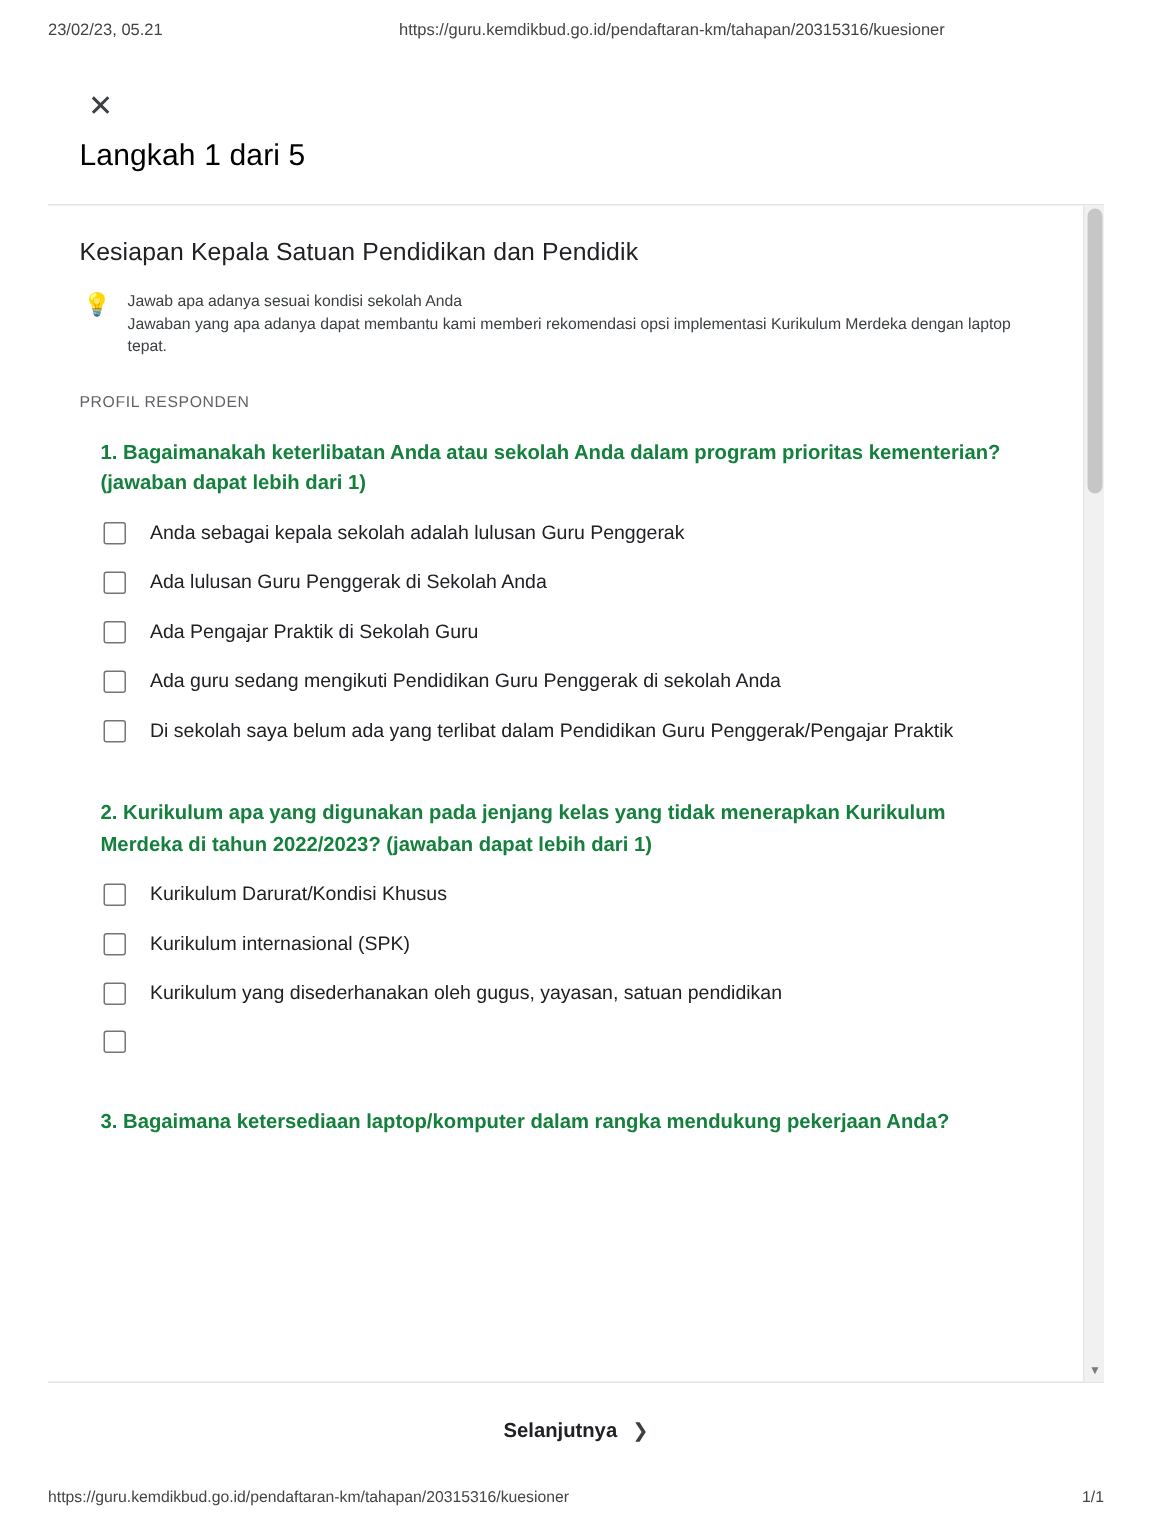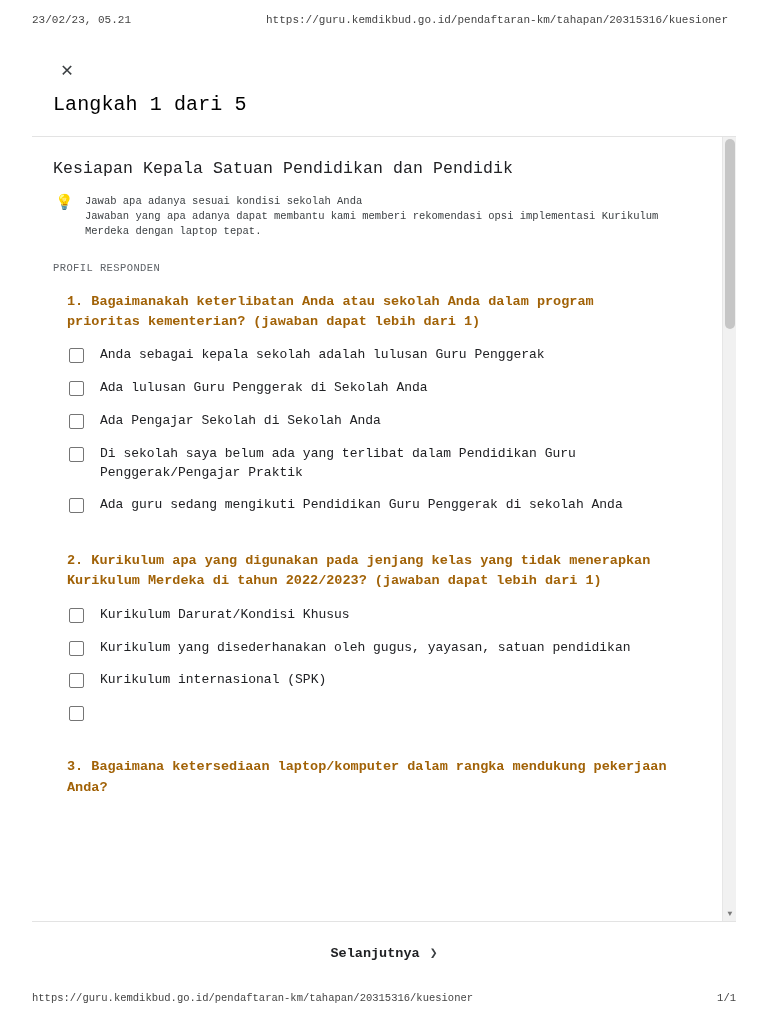--- a/index.html
+++ b/index.html
@@ -8,21 +8,20 @@
     width: 768px; height: 1024px;
     background: #ffffff;
     font-family: "Liberation Sans", sans-serif;
     color: #202124;
   }
   .page {
     position: relative;
     width: 768px;
     height: 1024px;
     overflow: hidden;
-    font-family: Liberation Mono, monospace;
   }
 
   
   .print-header {
     position: absolute;
     top: 14px; left: 0; right: 0;
     height: 16px;
     font-size: 11px;
     color: #444;
   }
@@ -146,21 +145,21 @@
     font-size: 10.5px;
     letter-spacing: .4px;
     color: #5f6368;
     margin: 0 0 18px 0;
   }
 
   .question-block { margin: 0 0 6px 0; padding-left: 14px; }
   .q-text {
     font-size: 13.5px;
     font-weight: 700;
-    color: #a16207;
+    color: #15803d;
     line-height: 1.5;
     margin: 0 0 14px 0;
     max-width: 600px;
   }
   .q-gap { height: 22px; }
 
   .option {
     display: flex;
     align-items: flex-start;
     gap: 16px;
@@ -240,47 +239,47 @@
         <div class="option">
           <div class="checkbox"></div>
           <div class="opt-label">Anda sebagai kepala sekolah adalah lulusan Guru Penggerak</div>
         </div>
         <div class="option">
           <div class="checkbox"></div>
           <div class="opt-label">Ada lulusan Guru Penggerak di Sekolah Anda</div>
         </div>
         <div class="option">
           <div class="checkbox"></div>
-          <div class="opt-label">Ada Pengajar Sekolah di Sekolah Anda</div>
+          <div class="opt-label">Ada Pengajar Praktik di Sekolah Guru</div>
+        </div>
+        <div class="option">
+          <div class="checkbox"></div>
+          <div class="opt-label">Ada guru sedang mengikuti Pendidikan Guru Penggerak di sekolah Anda</div>
         </div>
         <div class="option">
           <div class="checkbox"></div>
           <div class="opt-label">Di sekolah saya belum ada yang terlibat dalam Pendidikan Guru Penggerak/Pengajar Praktik</div>
-        </div>
-        <div class="option">
-          <div class="checkbox"></div>
-          <div class="opt-label">Ada guru sedang mengikuti Pendidikan Guru Penggerak di sekolah Anda</div>
         </div>
       </div>
 
       <div class="q-gap"></div>
 
       <div class="question-block">
         <div class="q-text">2. Kurikulum apa yang digunakan pada jenjang kelas yang tidak menerapkan Kurikulum Merdeka di tahun 2022/2023? (jawaban dapat lebih dari 1)</div>
         <div class="option">
           <div class="checkbox"></div>
           <div class="opt-label">Kurikulum Darurat/Kondisi Khusus</div>
         </div>
         <div class="option">
           <div class="checkbox"></div>
+          <div class="opt-label">Kurikulum internasional (SPK)</div>
+        </div>
+        <div class="option">
+          <div class="checkbox"></div>
           <div class="opt-label">Kurikulum yang disederhanakan oleh gugus, yayasan, satuan pendidikan</div>
-        </div>
-        <div class="option">
-          <div class="checkbox"></div>
-          <div class="opt-label">Kurikulum internasional (SPK)</div>
         </div>
         <div class="option">
           <div class="checkbox"></div>
         </div>
       </div>
 
       <div class="q-gap"></div>
 
       <div class="question-block">
         <div class="q-text">3. Bagaimana ketersediaan laptop/komputer dalam rangka mendukung pekerjaan Anda?</div>

